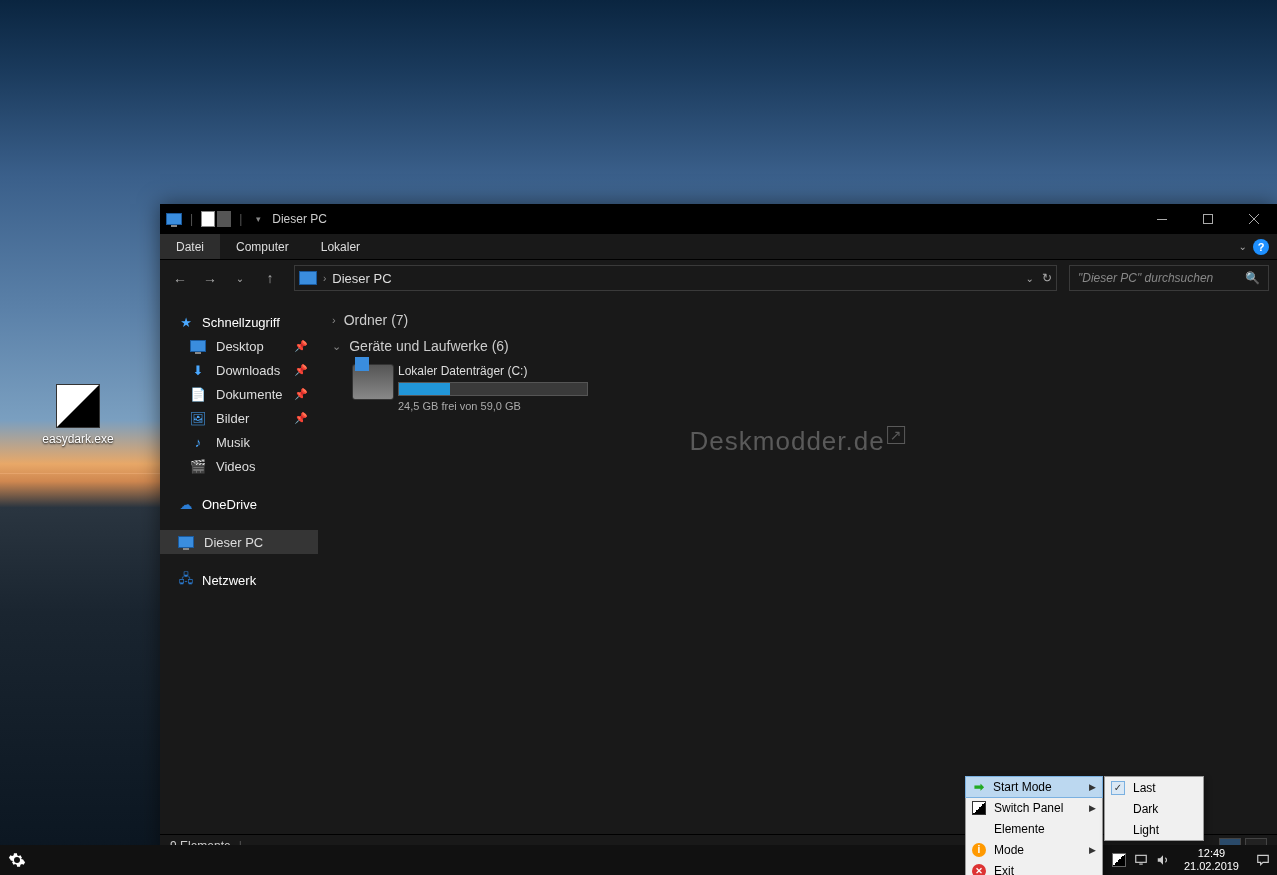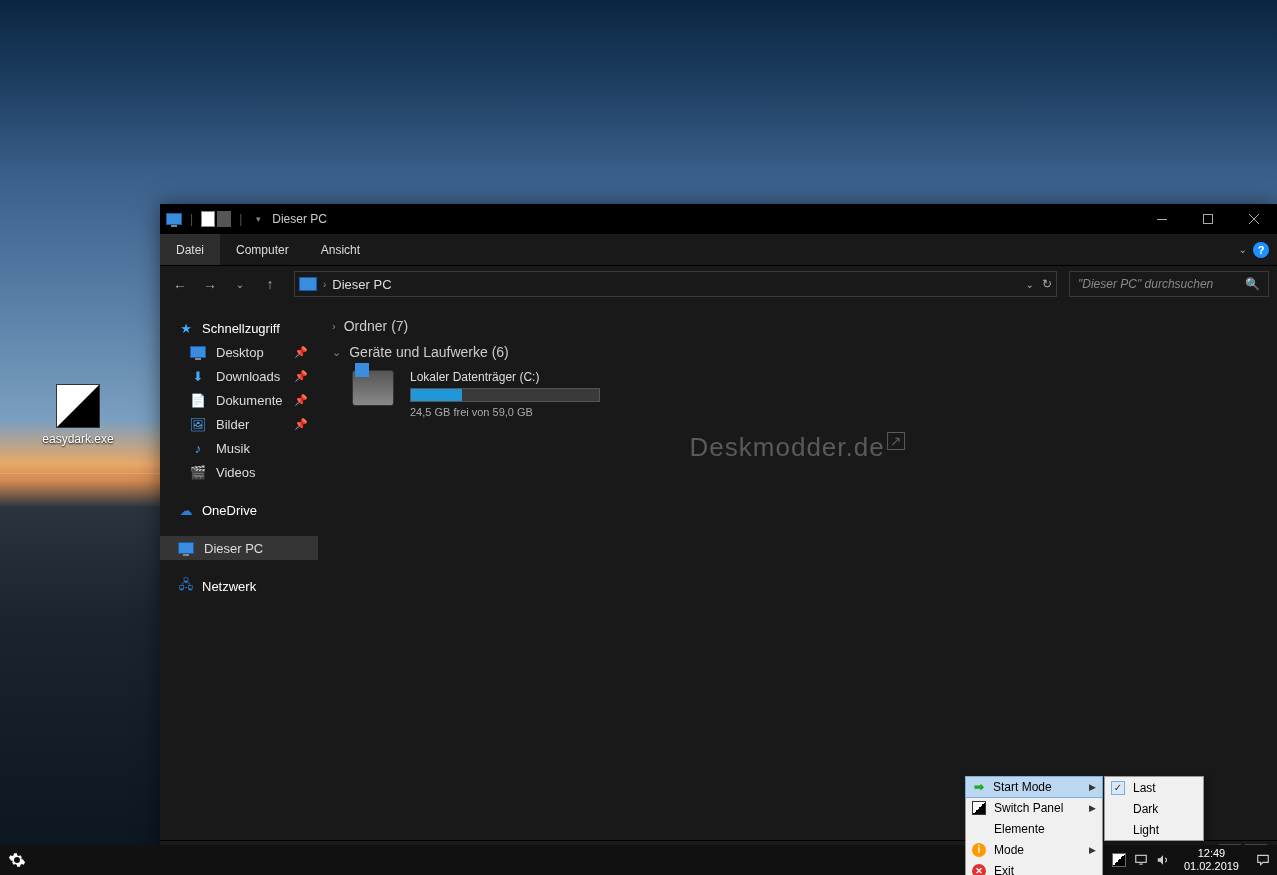--- a/index.html
+++ b/index.html
@@ -30,21 +30,21 @@
   background:#202020; color:#ddd; box-shadow:0 0 20px rgba(0,0,0,.5);
 }
 .titlebar { height:30px; background:#000; display:flex; align-items:center; font-size:12px; }
 .titlebar-icons { display:flex; align-items:center; gap:2px; padding-left:6px; }
 .tb-icon { width:16px; height:16px; display:flex; align-items:center; justify-content:center; }
 .tb-sep { color:#555; margin:0 6px; }
 .titlebar-title { margin-left:6px; color:#ccc; }
 .window-controls { margin-left:auto; display:flex; }
 .win-btn { width:46px; height:30px; display:flex; align-items:center; justify-content:center; color:#aaa; font-size:11px; }
 
-.ribbon-tabs { height:32px; background:#191919; display:flex; align-items:stretch; font-size:12px; border-bottom:1px solid #000; }
+.ribbon-tabs { height:26px; background:#191919; display:flex; align-items:stretch; font-size:12px; border-bottom:1px solid #000; }
 .ribbon-tab { padding:0 16px; display:flex; align-items:center; color:#ddd; }
 .ribbon-tab.active { background:#2d2d2d; }
 .ribbon-right { margin-left:auto; display:flex; align-items:center; padding-right:8px; gap:6px; }
 .help-circle { width:16px; height:16px; border-radius:50%; background:#1e90ff; color:#fff; font-size:11px; display:flex; align-items:center; justify-content:center; font-weight:bold; }
 
 .nav-row { height:36px; background:#191919; display:flex; align-items:center; padding:0 8px; gap:6px; font-size:13px; }
 .nav-arrow { width:24px; height:24px; display:flex; align-items:center; justify-content:center; color:#aaa; font-size:14px; }
 .addr-bar { flex:1; height:26px; background:#191919; border:1px solid #3a3a3a; display:flex; align-items:center; padding:0 4px; gap:6px; margin:0 6px; }
 .addr-icon { width:18px; height:14px; background:#3a8dde; border:1px solid #1a5a9e; }
 .addr-sep { color:#888; font-size:10px; }
@@ -58,21 +58,21 @@
 .sb-item { display:flex; align-items:center; gap:10px; padding:4px 10px 4px 30px; color:#ddd; position:relative; }
 .sb-item.selected { background:#353535; }
 .sb-pin { position:absolute; right:10px; color:#888; font-size:11px; }
 .sb-section { margin-bottom:14px; }
 .sb-icon { width:16px; height:16px; display:flex; align-items:center; justify-content:center; font-size:13px; }
 
 .content { flex:1; background:#191919; padding:10px 14px; position:relative; overflow:hidden; }
 .group-header { display:flex; align-items:center; gap:8px; color:#ccc; font-size:14px; margin:6px 0 10px; }
 .group-chevron { color:#888; font-size:11px; }
 .drives-row { display:flex; gap:40px; margin-left:20px; margin-top:8px; }
-.drive { display:flex; gap:16px; align-items:flex-start; }
+.drive { display:flex; gap:4px; align-items:flex-start; }
 .drive-icon { width:42px; height:36px; position:relative; }
 .hdd-icon { background:linear-gradient(#555,#888); border-radius:3px; border:1px solid #333; }
 .hdd-icon::before { content:""; position:absolute; left:2px; top:-8px; width:14px; height:14px; background:#3a8dde; }
 .dvd-icon { background:linear-gradient(#555,#888); border-radius:3px; border:1px solid #333; }
 .dvd-disc { position:absolute; left:8px; top:-14px; width:26px; height:26px; border-radius:50%; background:radial-gradient(circle,#fff 20%,#ccc 40%,#fff 60%,#ccc 80%); border:1px solid #888; }
 .dvd-label { position:absolute; left:6px; top:2px; font-size:7px; background:#fff; color:#000; padding:0 2px; border-radius:2px; }
 .drive-info { font-size:12px; color:#ddd; }
 .drive-name { margin-bottom:4px; }
 .progress { width:190px; height:14px; background:#3a3a3a; border:1px solid #555; margin-bottom:4px; }
 .progress-fill { height:100%; background:#2196d8; }
@@ -151,21 +151,21 @@
         <svg width="10" height="10">
             <path d="M0 0 L10 10 M10 0 L0 10" stroke="#aaa" stroke-width="1"></path>
           </svg>
       </div>
     </div>
   </div>
 
   <div class="ribbon-tabs">
     <div class="ribbon-tab active">Datei</div>
     <div class="ribbon-tab">Computer</div>
-    <div class="ribbon-tab">Ansicht</div>
+    <div class="ribbon-tab">Lokaler</div>
     <div class="ribbon-right">
       <span style="color:#aaa;font-size:10px;">⌄</span>
       <span class="help-circle">?</span>
     </div>
   </div>
 
   <div class="nav-row">
     <div class="nav-arrow">←</div>
     <div class="nav-arrow">→</div>
     <div class="nav-arrow" style="font-size:10px;">⌄</div>
@@ -344,21 +344,21 @@
         </svg>
     </div>
     <div class="tray-icon">
       <svg width="14" height="14" viewBox="0 0 24 24">
           <path fill="#ccc" d="M3 9v6h4l5 5V4L7 9H3z"></path>
           <path fill="none" stroke="#ccc" stroke-width="2" d="M16 8a5 5 0 010 8"></path>
         </svg>
     </div>
     <div class="tray-clock">
       <div>12:49</div>
-      <div>01.02.2019</div>
+      <div>21.02.2019</div>
     </div>
     <div class="tray-icon" style="width:28px;">
       <svg width="16" height="14" viewBox="0 0 24 24">
           <path fill="none" stroke="#ccc" stroke-width="2" d="M3 4h18v12H12l-4 4v-4H3z"></path>
         </svg>
     </div>
   </div>
 </div>
 
 </body></html>

